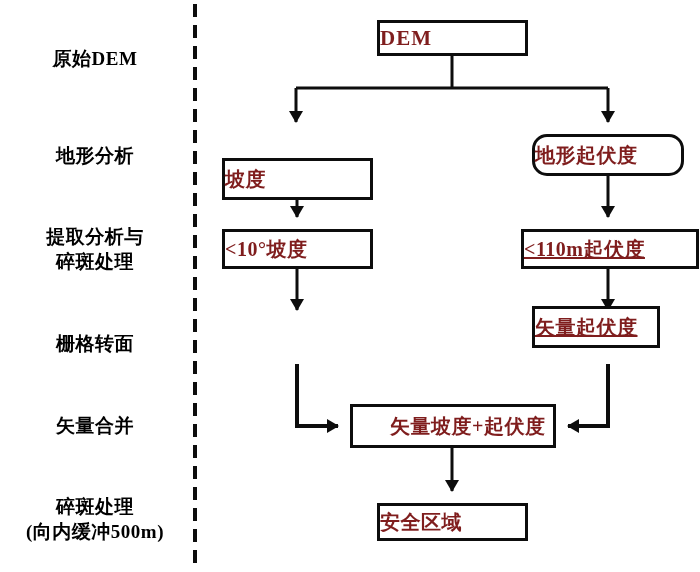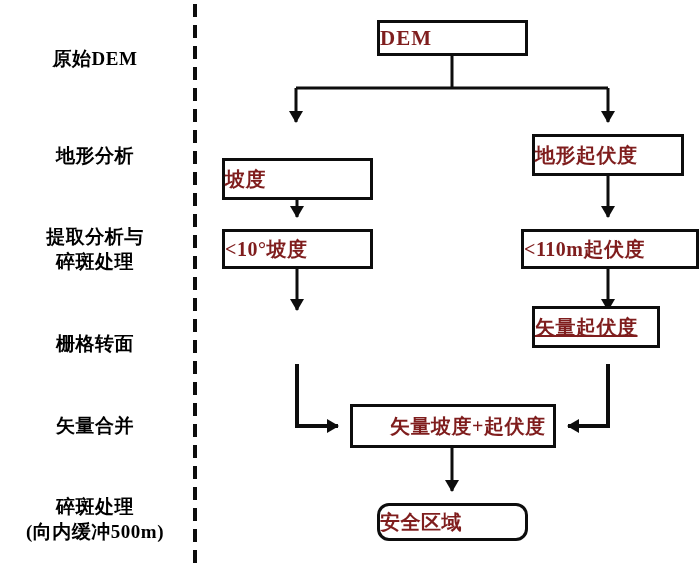--- a/index.html
+++ b/index.html
@@ -111,38 +111,38 @@
 (向内缓冲500m)</div>
 
   <div class="node-box latin" style="left:377px; top:20px; width:151px; height:36px;">
     <span class="node-text">DEM</span>
   </div>
 
   <div class="node-box" style="left:222px; top:134px; width:151px; height:42px;margin-top:24px;">
     <span class="node-text">坡度</span>
   </div>
 
-  <div class="node-box" style="left:532px; top:134px; width:152px; height:42px;">
+  <div class="node-box" style="left:532px; top:134px; width:152px; height:42px;border-radius:15px;">
     <span class="node-text">地形起伏度</span>
   </div>
 
   <div class="node-box" style="left:222px; top:229px; width:151px; height:40px;">
     <span class="node-text">&lt;10°坡度</span>
   </div>
 
-  <div class="node-box" style="left:521px; top:229px; width:178px; height:40px;">
+  <div class="node-box" style="left:521px; top:229px; width:178px; height:40px;text-decoration:underline;">
     <span class="node-text">&lt;110m起伏度</span>
   </div>
 
 
   <div class="node-box" style="left:532px; top:306px; width:128px; height:42px;text-decoration:underline;">
     <span class="node-text">矢量起伏度</span>
   </div>
 
   <div class="node-box" style="left:350px; top:404px; width:206px; height:44px;padding-left:37px;">
     <span class="node-text">矢量坡度+起伏度</span>
   </div>
 
-  <div class="node-box" style="left:377px; top:503px; width:151px; height:38px;border-radius:12px;">
+  <div class="node-box" style="left:377px; top:503px; width:151px; height:38px;">
     <span class="node-text">安全区域</span>
   </div>
 
 </div>
 
 </body></html>

